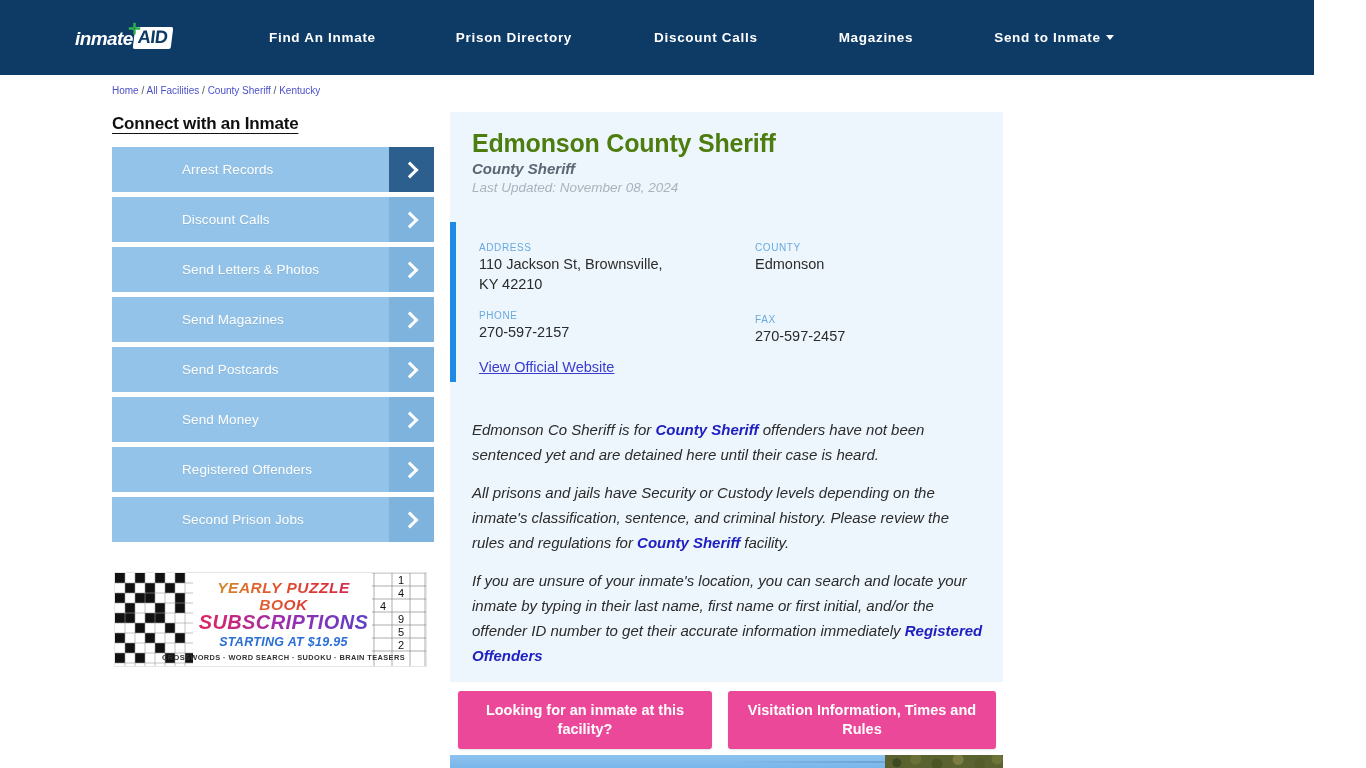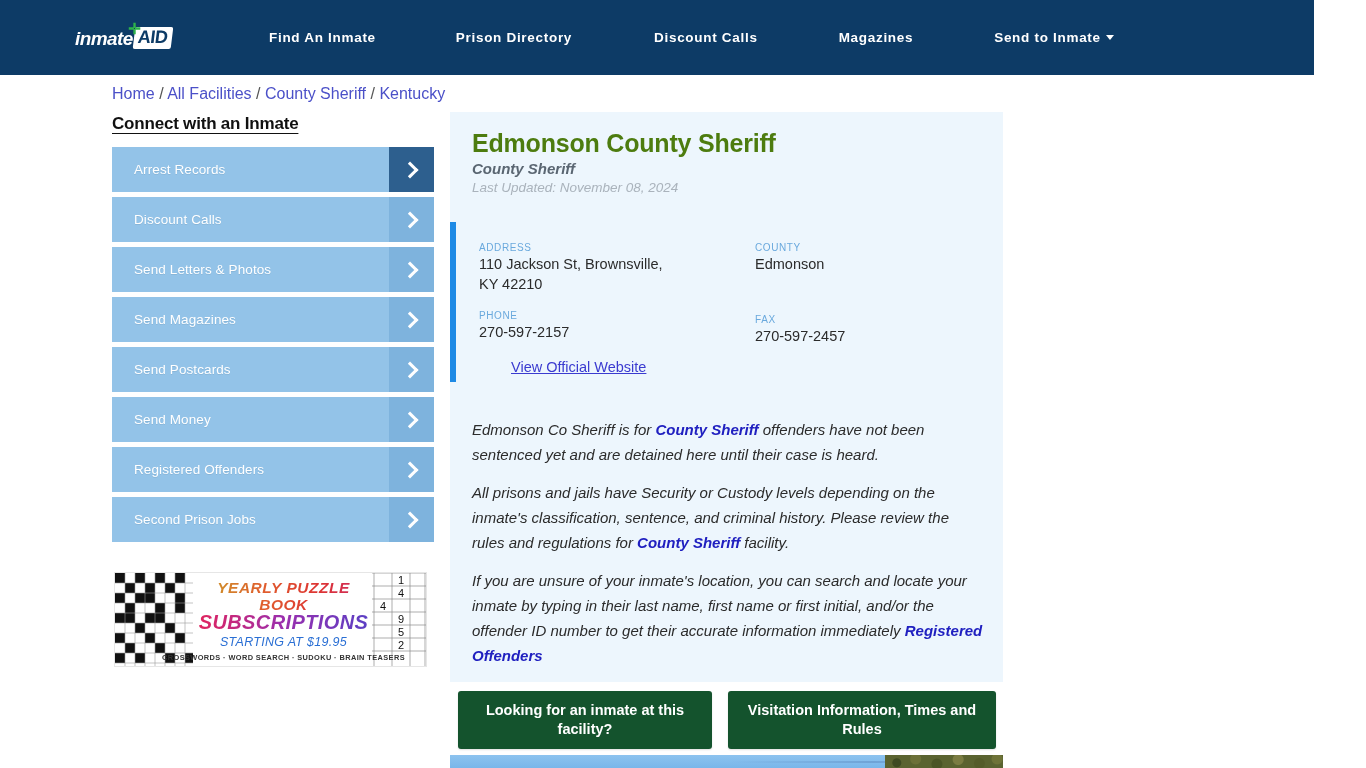--- a/index.html
+++ b/index.html
@@ -104,21 +104,21 @@
     height: 75px;
     display: flex;
     align-items: center;
   }
 
   
   .breadcrumb {
     position: absolute;
     left: 112px;
     top: 85px;
-    font-size: 16px;
+    font-size: 10px;
     color: #555;
     white-space: nowrap;
   }
   .breadcrumb a {
     color: #4b50c8;
     text-decoration: none;
     cursor: pointer;
   }
   .breadcrumb .sep { color: #555; }
 
@@ -141,20 +141,21 @@
     width: 322px;
   }
   .side-btn {
     position: relative;
     height: 45px;
     background: #93c3e8;
     margin-bottom: 5px;
     display: flex;
     align-items: center;
     cursor: pointer;
+    padding-left: 48px;
   }
   .side-btn-label {
     padding-left: 22px;
     color: #ffffff;
     font-size: 13.5px;
     letter-spacing: 0.1px;
     text-shadow: 0 1px 0 rgba(0,0,0,0.07);
   }
   .side-arrow {
     position: absolute;
@@ -221,21 +222,21 @@
   .ad-l2 {
     font-size: 20px; font-weight: bold; font-style: italic;
     letter-spacing: 0.4px;
     background: linear-gradient(90deg,#e0245e 0%,#9b2fae 50%,#5b3fc4 100%);
     -webkit-background-clip: text; background-clip: text;
     -webkit-text-fill-color: transparent; color: transparent;
     line-height: 1.05;
     margin-top: -1px;
   }
   .ad-l3 {
-    font-size: 12.5px; font-weight: normal; font-style: italic;
+    font-size: 12.5px; font-weight: bold; font-style: italic;
     color: #2a6fd4; letter-spacing: 0.3px; margin-top: 2px;
   }
   .ad-l4 {
     font-size: 7.4px; font-weight: bold; color: #333;
     letter-spacing: 0.4px; margin-top: 4px; white-space: nowrap;
   }
 
   
   .main-panel {
     position: absolute;
@@ -297,21 +298,20 @@
     margin-bottom: 16px;
   }
   .info-val.tight { margin-bottom: 0; }
   .site-link {
     position: absolute;
     left: 29px; top: 137px;
     font-size: 14.5px;
     color: #3b3bd0;
     text-decoration: underline;
     cursor: pointer;
-    margin-left: 32px;
   }
 
   .body-copy {
     position: absolute;
     left: 22px;
     top: 305px;
     width: 512px;
   }
   .body-copy p {
     font-size: 15px;
@@ -334,21 +334,21 @@
     position: absolute;
     left: 458px;
     top: 691px;
     width: 545px;
     display: flex;
     gap: 16px;
   }
   .cta {
     width: 254px;
     height: 58px;
-    background: #14532d;
+    background: #ec4899;
     border: none;
     border-radius: 3px;
     color: #ffffff;
     font-family: "Liberation Sans", sans-serif;
     font-size: 14.5px;
     font-weight: bold;
     line-height: 1.3;
     cursor: pointer;
     display: flex;
     align-items: center;

